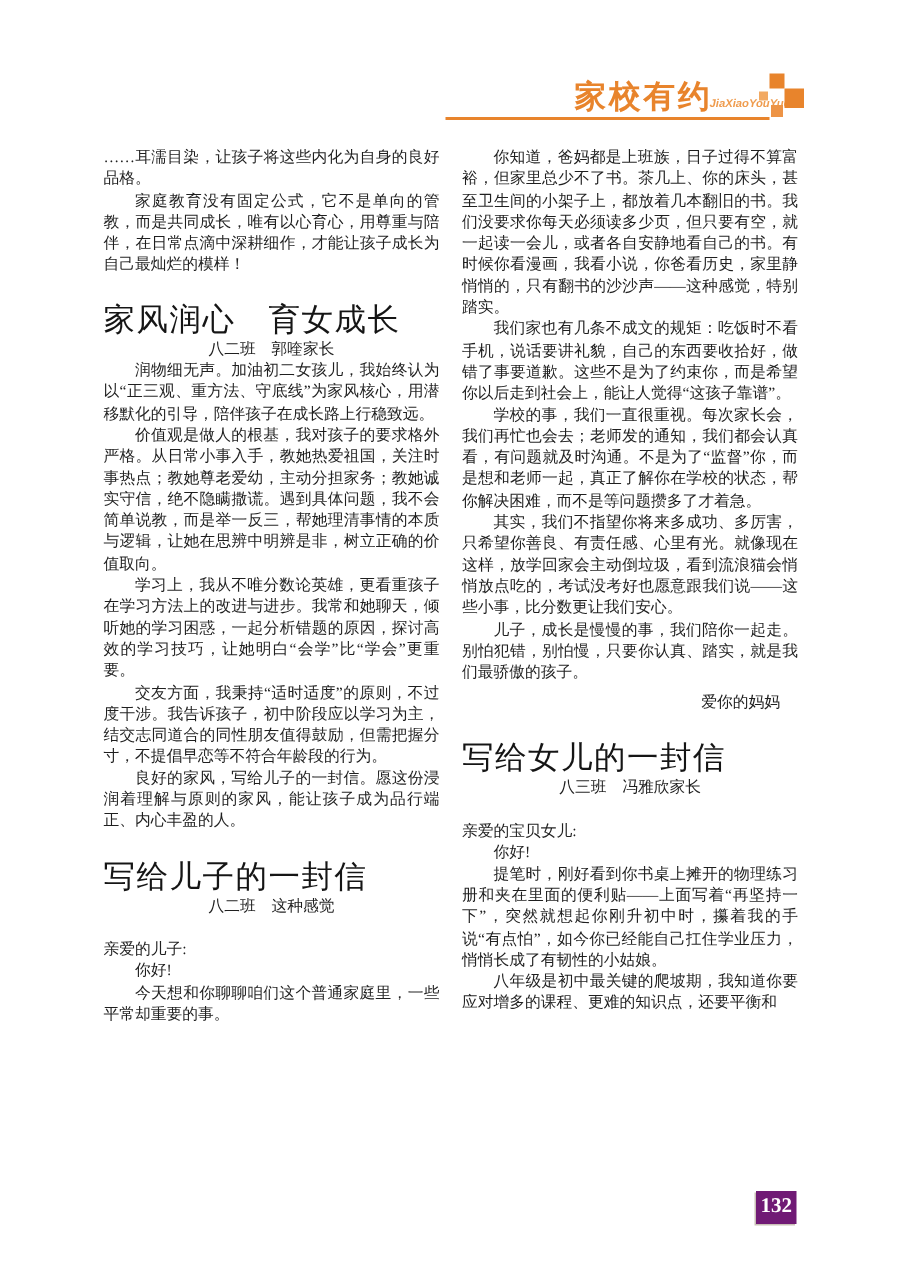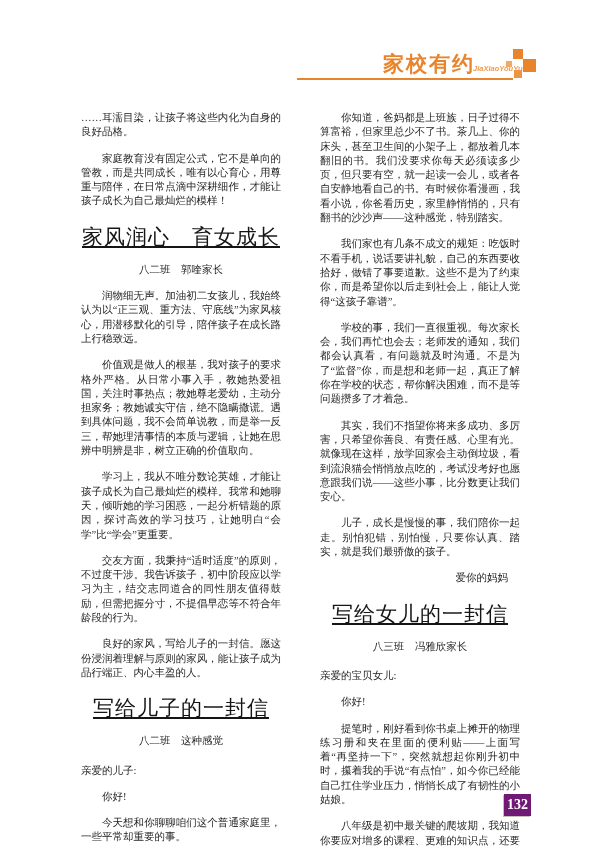--- a/index.html
+++ b/index.html
@@ -43,35 +43,33 @@
     position: absolute; top: 99px; left: 69px;
     width: 463px; display: flex; gap: 15px;
   }
   .col {
     width: 224px;
     font-size: 10.5px;
     line-height: 14.3px;
     text-align: justify;
     text-justify: inter-ideograph;
   }
-  .col p { margin: 12px; font-family: Liberation Serif, serif; }
+  .col p { margin: 0; font-family: Liberation Serif, serif; }
   p.indent { text-indent: 2em; }
   p.no-indent { text-indent: 0; }
 
   .article-title {
     margin: 14px 0 0 0;
     font-size: 21px;
     font-weight: normal;
     letter-spacing: 1px;
     line-height: 28px;
-    text-align: center;
     text-indent: 0;
     color: #151515;
     white-space: nowrap;
-    text-decoration: underline;
   }
   .byline {
     margin: 6px 0 17px 0;
     font-size: 10.5px;
     text-align: center;
     text-indent: 0;
   }
   .salutation { margin-top: 15px !important; }
   .signature { text-align: right; text-indent: 0; margin-top: 6px !important; padding-right: 12px; }
   .letter-date { text-align: right; text-indent: 0; padding-right: 2px; }
@@ -109,21 +107,21 @@
 
     <div class="col">
       <p class="no-indent">……耳濡目染，让孩子将这些内化为自身的良好品格。</p>
       <p class="indent">家庭教育没有固定公式，它不是单向的管教，而是共同成长，唯有以心育心，用尊重与陪伴，在日常点滴中深耕细作，才能让孩子成长为自己最灿烂的模样！</p>
 
       <h2 class="article-title">家风润心　育女成长</h2>
       <p class="byline">八二班　郭喹家长</p>
 
       <p class="indent">润物细无声。加油初二女孩儿，我始终认为以“正三观、重方法、守底线”为家风核心，用潜移默化的引导，陪伴孩子在成长路上行稳致远。</p>
       <p class="indent">价值观是做人的根基，我对孩子的要求格外严格。从日常小事入手，教她热爱祖国，关注时事热点；教她尊老爱幼，主动分担家务；教她诚实守信，绝不隐瞒撒谎。遇到具体问题，我不会简单说教，而是举一反三，帮她理清事情的本质与逻辑，让她在思辨中明辨是非，树立正确的价值取向。</p>
-      <p class="indent">学习上，我从不唯分数论英雄，才能让孩子成长为自己最灿烂的模样。我常和她聊天，倾听她的学习困惑，一起分析错题的原因，探讨高效的学习技巧，让她明白“会学”比“学会”更重要。</p>
+      <p class="indent">学习上，我从不唯分数论英雄，更看重孩子在学习方法上的改进与进步。我常和她聊天，倾听她的学习困惑，一起分析错题的原因，探讨高效的学习技巧，让她明白“会学”比“学会”更重要。</p>
       <p class="indent">交友方面，我秉持“适时适度”的原则，不过度干涉。我告诉孩子，初中阶段应以学习为主，结交志同道合的同性朋友值得鼓励，但需把握分寸，不提倡早恋等不符合年龄段的行为。</p>
       <p class="indent">良好的家风，写给儿子的一封信。愿这份浸润着理解与原则的家风，能让孩子成为品行端正、内心丰盈的人。</p>
 
       <h2 class="article-title">写给儿子的一封信</h2>
       <p class="byline">八二班　这种感觉</p>
 
       <p class="no-indent salutation">亲爱的儿子:</p>
       <p class="indent">你好!</p>
       <p class="indent">今天想和你聊聊咱们这个普通家庭里，一些平常却重要的事。</p>
     </div>

